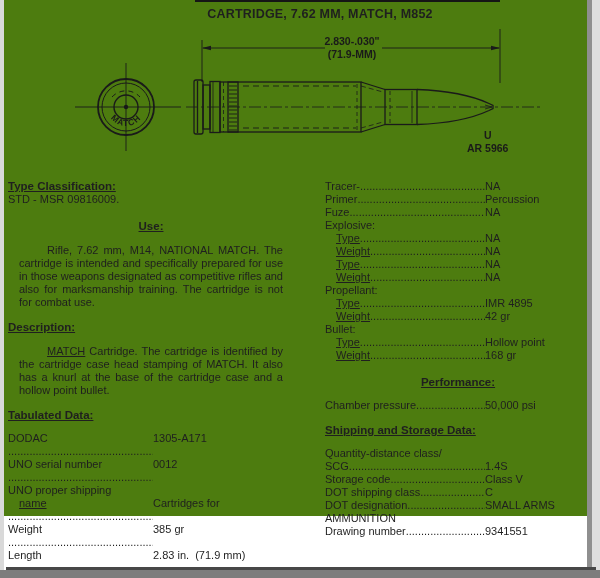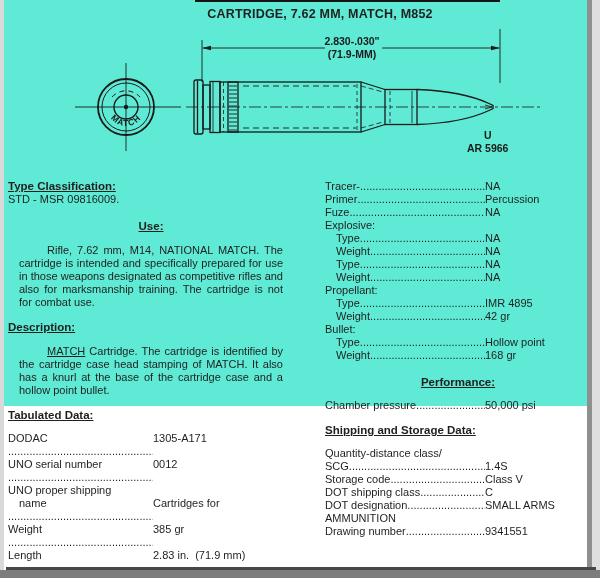--- a/index.html
+++ b/index.html
@@ -1,18 +1,18 @@
 <!DOCTYPE html>
 <html><head>
 <meta charset="utf-8">
 <style>
   html,body{margin:0;padding:0;}
   body{width:600px;height:578px;overflow:hidden;background:#fff;
        font-family:"Liberation Sans",sans-serif;color:#1f1f1f;}
-  #page{position:relative;width:600px;height:406px;background:#5eead4;}
+  #page{position:relative;width:600px;height:516px;background:#4d7c0f;}
 
   
   .edge-left{position:absolute;left:0;top:0;width:4px;height:578px;background:#d9d9d9;}
   .edge-right-dark{position:absolute;left:587px;top:0;width:5px;height:578px;background:#8f8f8f;}
   .edge-right-light{position:absolute;left:592px;top:0;width:8px;height:578px;background:#dedede;}
   .edge-top{position:absolute;left:195px;top:0;width:305px;height:2px;background:#151515;}
   .edge-bottom-line{position:absolute;left:6px;top:567px;width:590px;height:3px;background:#474747;}
   .edge-bottom{position:absolute;left:0;top:570px;width:600px;height:8px;background:#7d7d7d;}
 
   .title{position:absolute;top:7px;left:0;width:600px;box-sizing:border-box;padding-left:40px;
@@ -32,21 +32,21 @@
   .mt8{margin-top:8px;} .mt10{margin-top:10px;} .mt12{margin-top:12px;} .mt14{margin-top:14px;text-align:center;}
 
   .lrow{display:flex;font-size:11px;line-height:13px;}
   .lead{display:flex;overflow:hidden;}
   .col-left .lead{width:145px;flex-direction:column;}
   .col-right .lead{width:160px;}
   .lbl{white-space:pre;}
   .dots{flex:1 1 auto;overflow:hidden;white-space:nowrap;}
   .dots::after{content:"..................................................................................................";}
   .nodots .dots::after{content:"";}
-  .ind .lbl{padding-left:11px;}
+  .ind .lbl{padding-left:11px;text-decoration:underline;}
   .val{white-space:pre;flex:1 1 auto;}
 </style>
 </head>
 <body>
 
 <div id="page">
   <div class="edge-top"></div>
   <div class="edge-left"></div>
   <div class="edge-right-dark"></div>
   <div class="edge-right-light"></div>

